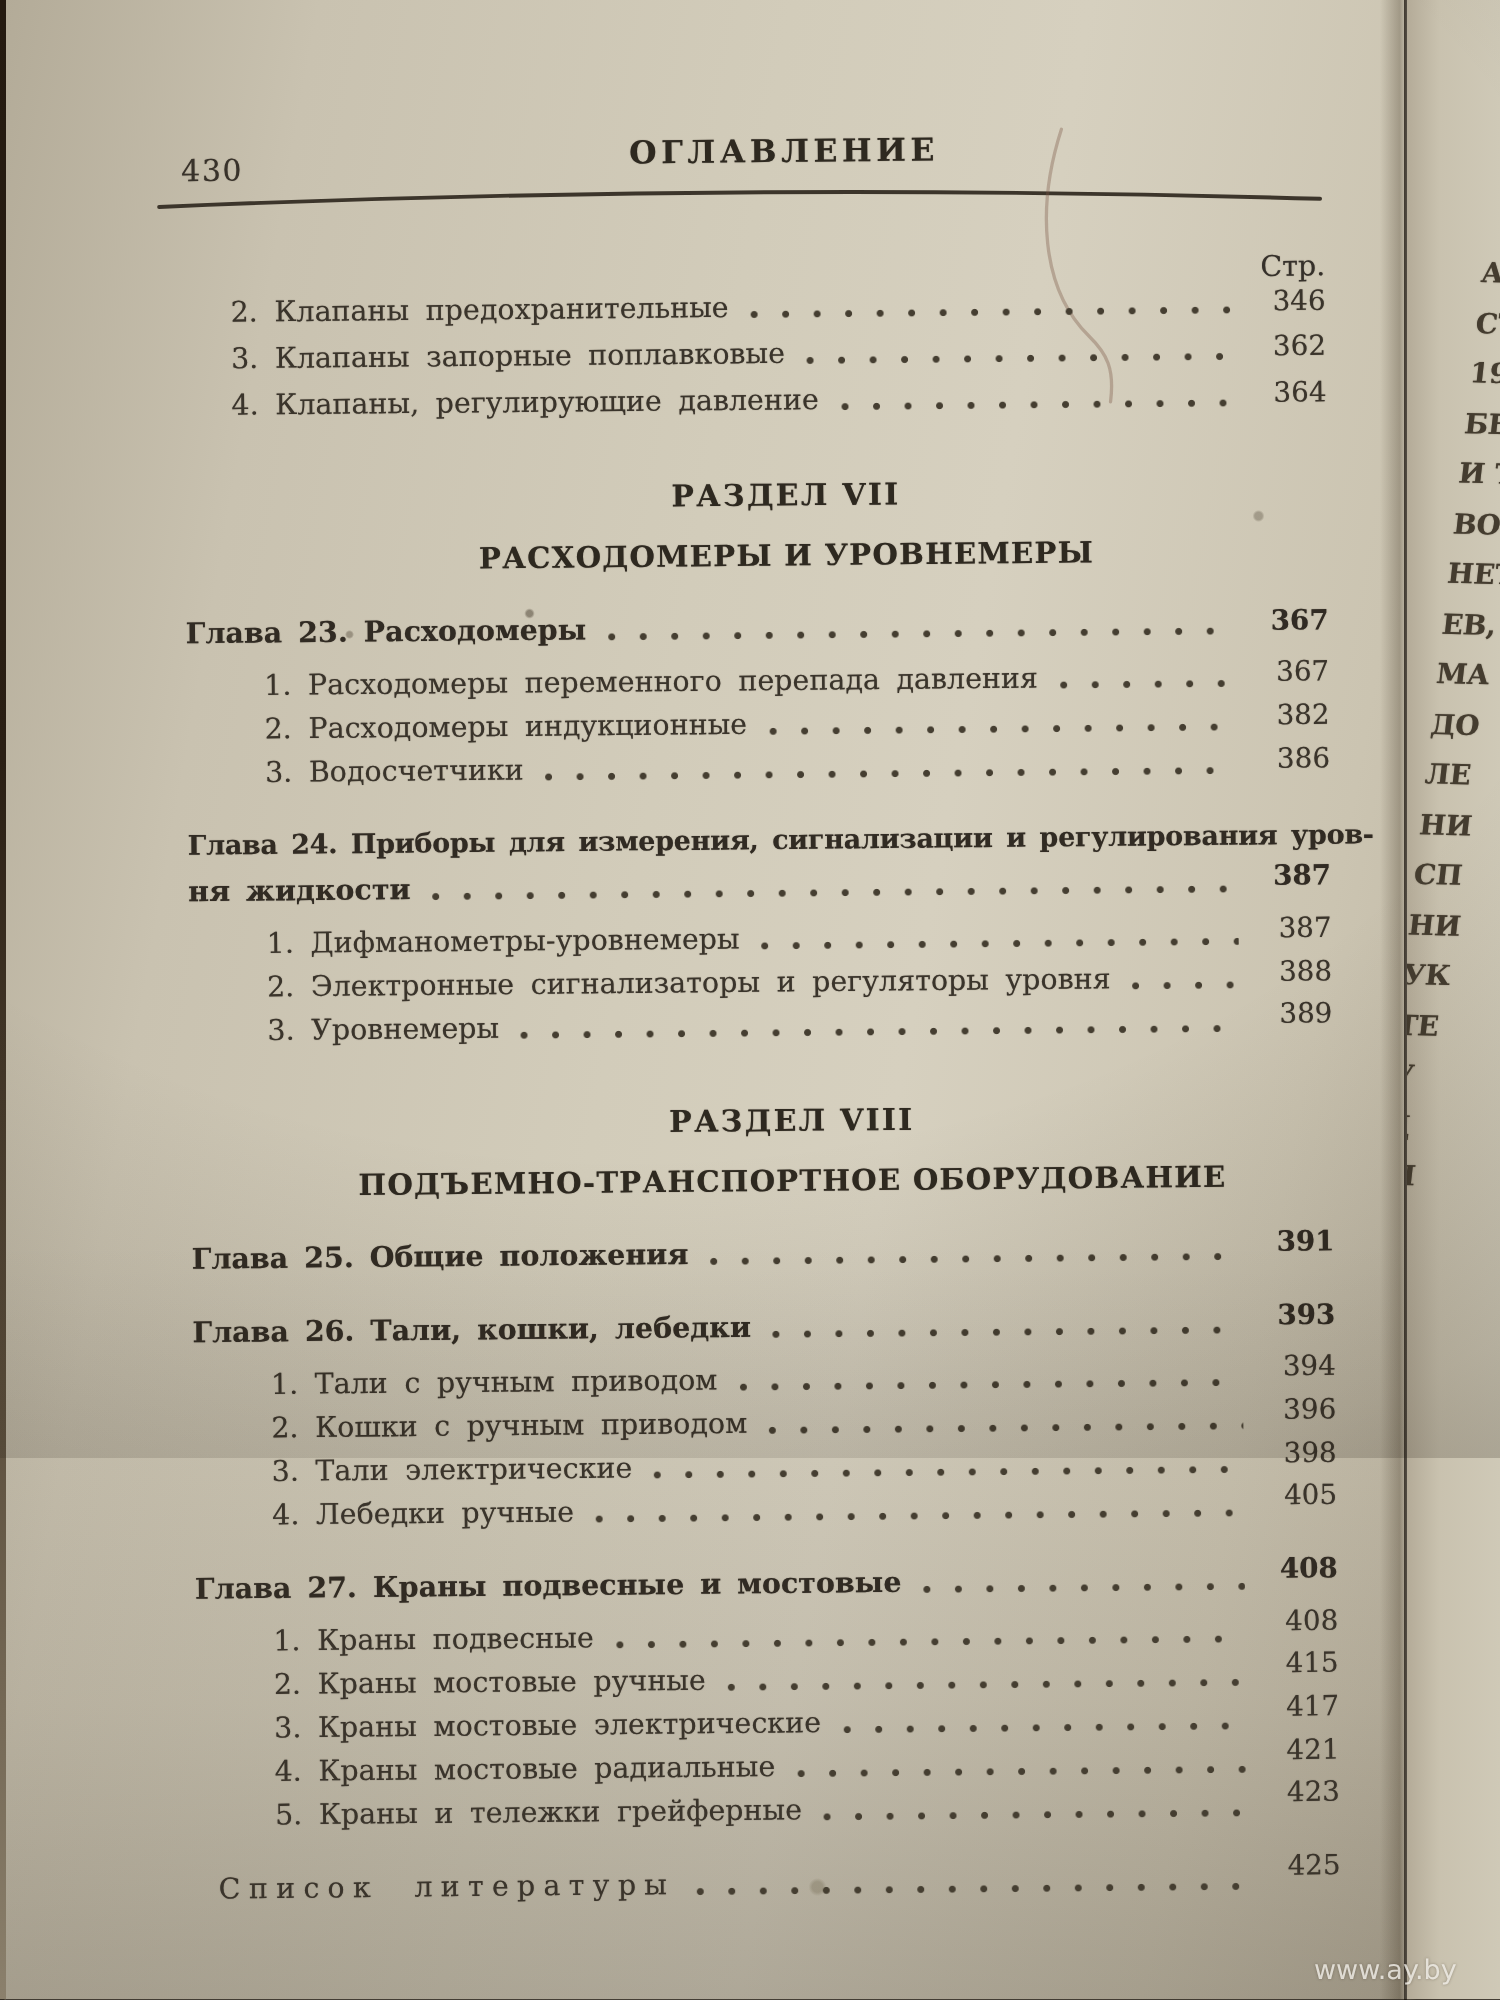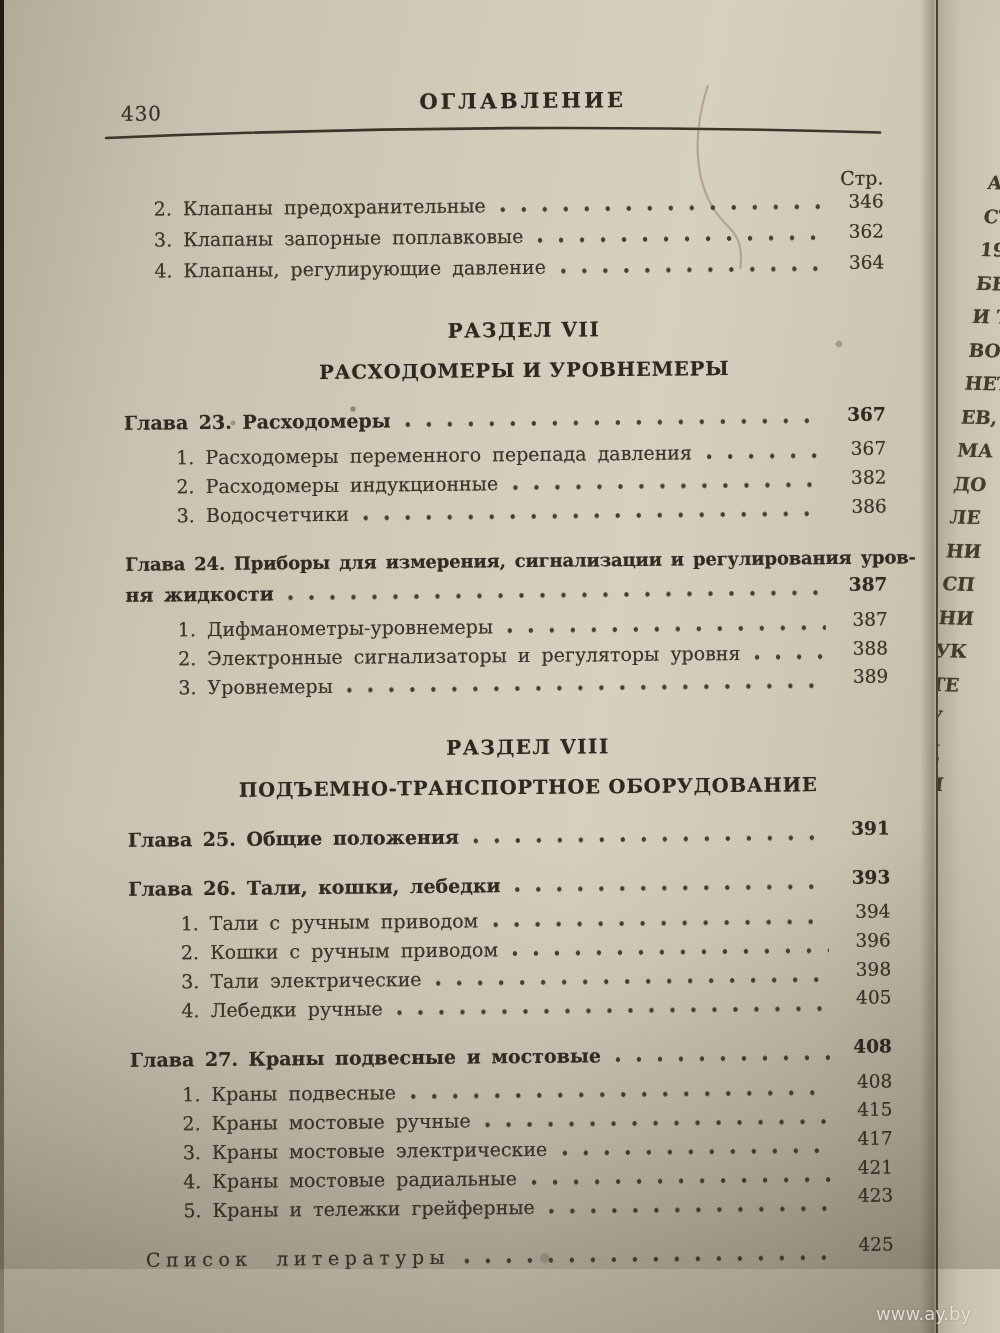--- a/index.html
+++ b/index.html
@@ -1,16 +1,16 @@
 <!DOCTYPE html>
 <html><head>
 <meta charset="utf-8">
 <style>
   html,body{margin:0;padding:0;width:1000px;height:1333px;overflow:hidden;background:#17110b;}
-  #photo{position:relative;width:1000px;height:1269px;font-family:"DejaVu Serif","Liberation Serif",serif;text-decoration:underline;}
+  #photo{position:relative;width:1000px;height:972px;font-family:"DejaVu Serif","Liberation Serif",serif;text-decoration:underline;}
 
   
   #page{position:absolute;left:3px;top:0;width:933px;height:1333px;
     background:
       linear-gradient(to bottom, rgba(30,22,10,0) 62%, rgba(30,22,10,0.10) 85%, rgba(30,22,10,0.22) 100%),
       linear-gradient(100deg,#b3ab98 0%,#c9c2b0 18%,#d2ccba 45%,#d6d0bf 62%,#cbc4b1 85%,#beb6a3 100%);
   }
 
   
   #content{position:absolute;left:0;top:0;width:933px;height:1333px;

